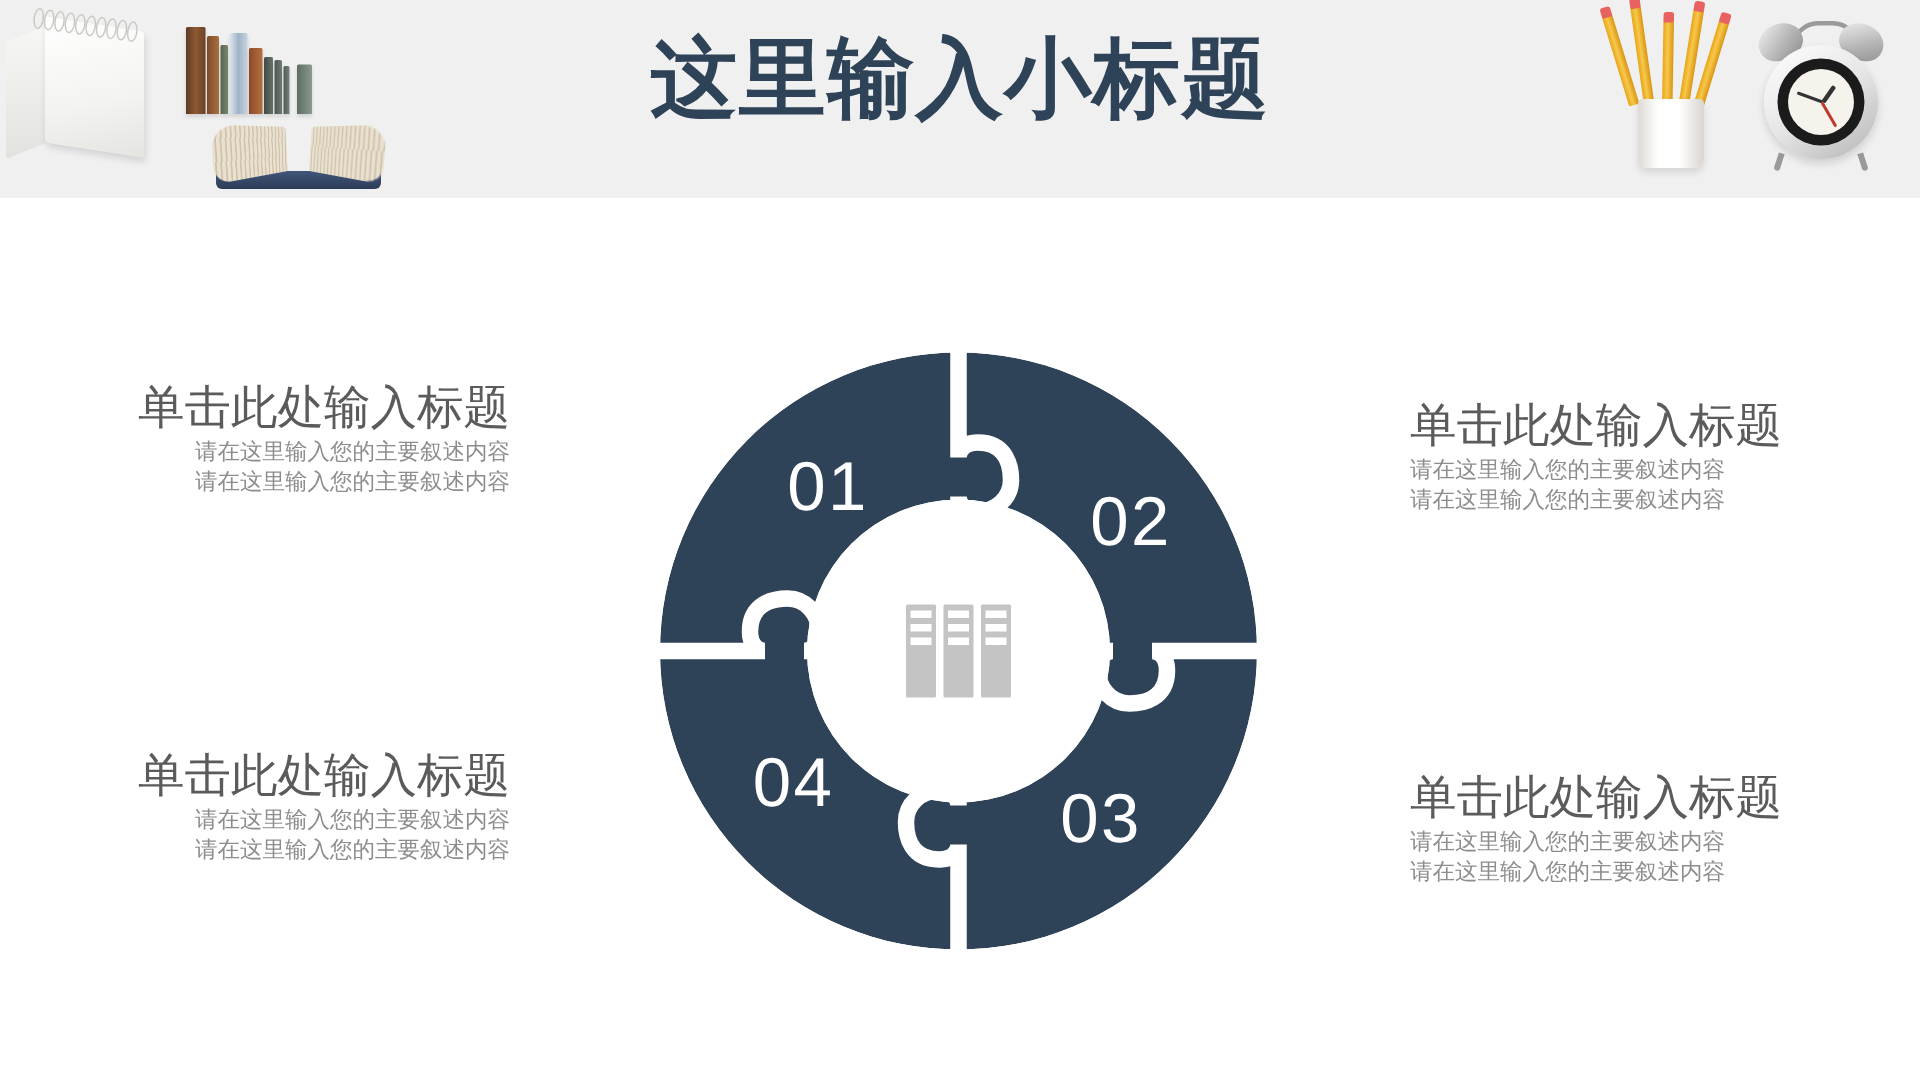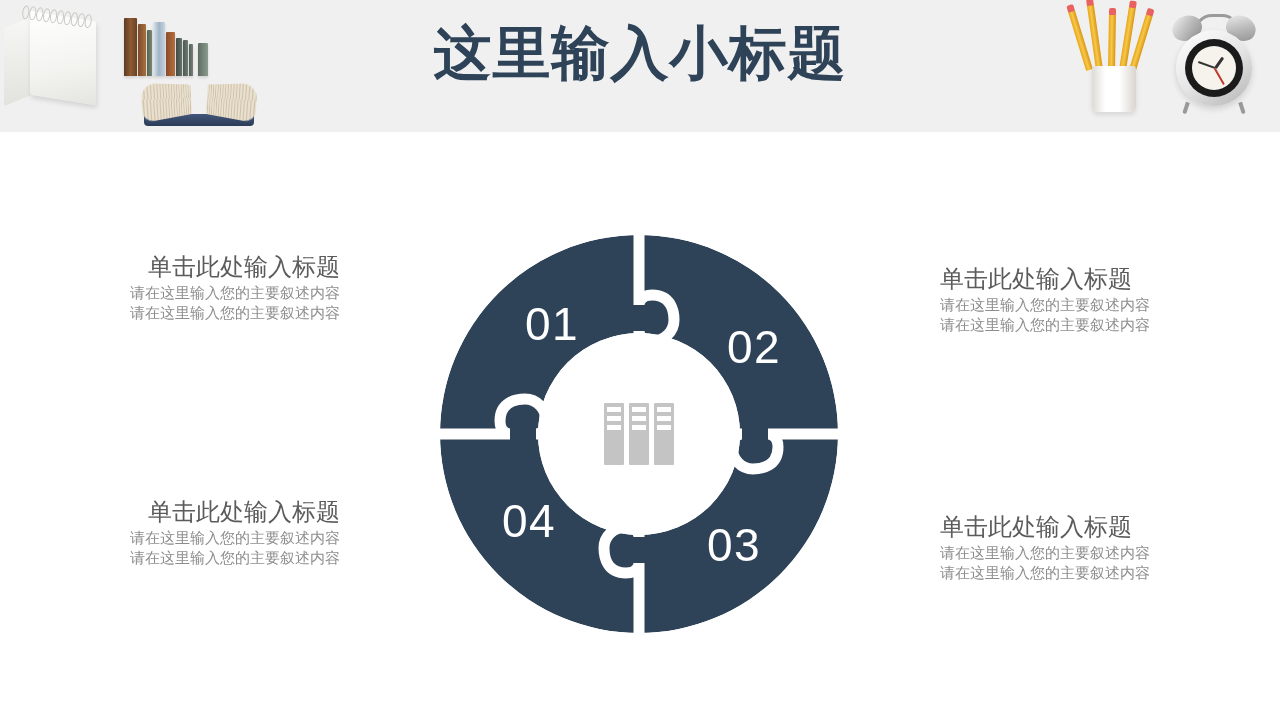--- a/index.html
+++ b/index.html
@@ -229,21 +229,21 @@
     height: 12px;
     background: #9a9a9a;
     border-radius: 0 0 2px 2px;
   }
   .clock .foot.l { left: 16px; transform: rotate(18deg); }
   .clock .foot.r { right: 16px; transform: rotate(-18deg); }
 
   
   .txt-block { position: absolute; width: 300px; }
   .txt-block .t-title {
-    font-size: 24px;
+    font-size: 31px;
     color: #5b5b5b;
     line-height: 1.28;
     white-space: nowrap;
   }
   .txt-block .t-line {
     font-size: 15px;
     color: #8d8d8d;
     line-height: 1.35;
     white-space: nowrap;
   }

